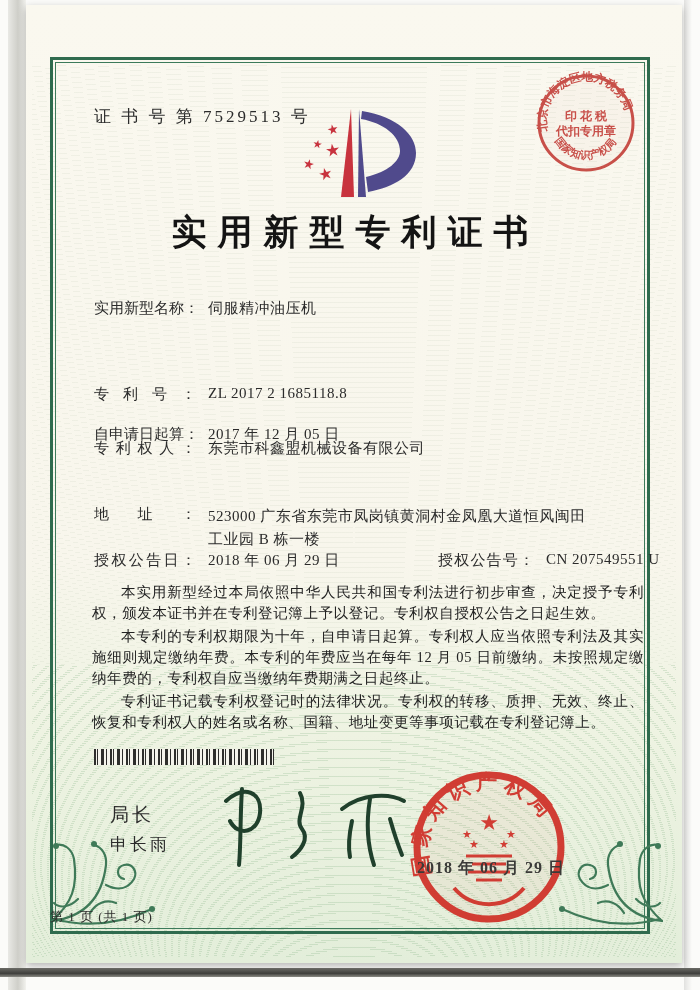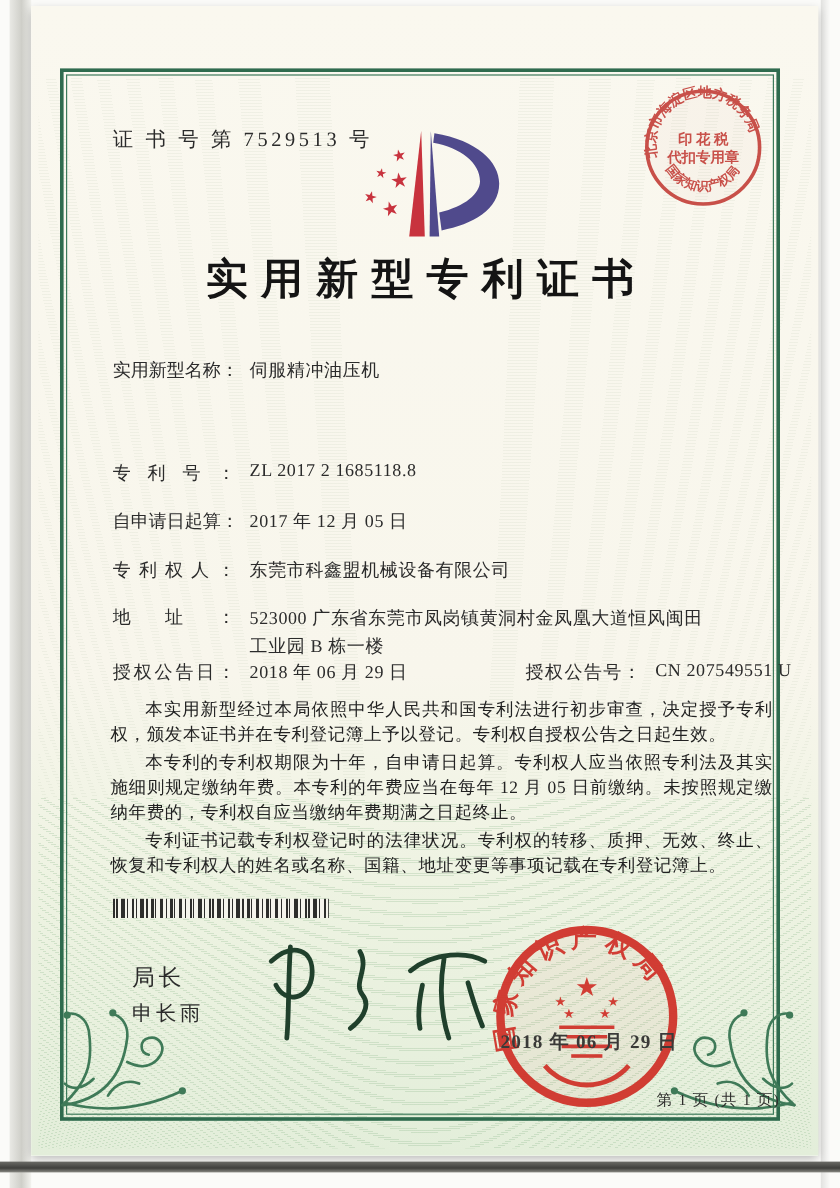--- a/index.html
+++ b/index.html
@@ -57,21 +57,21 @@
       #2e2e2c 7px 10px,#f5f4ec 10px 12px,#2e2e2c 12px 13px,#f5f4ec 13px 16px);}
   .signer-title{position:absolute;left:84px;top:797px;font-size:19px;letter-spacing:3px;z-index:2;}
   .signer-name{position:absolute;left:84px;top:828px;font-size:17px;letter-spacing:3px;z-index:2;}
   .signature{position:absolute;left:178px;top:762px;width:210px;height:108px;z-index:2;}
   .seal{position:absolute;left:384px;top:763px;width:158px;height:158px;z-index:2;opacity:.95;}
   .seal-date{position:absolute;left:382px;top:853px;width:166px;text-align:center;z-index:3;
     font-size:16px;color:#3a3a38;letter-spacing:1px;font-weight:600;}
   .ornament{position:absolute;width:118px;height:98px;z-index:1;}
   .ornament.bl{left:18px;top:824px;}
   .ornament.br{left:526px;top:824px;transform:scaleX(-1);}
-  .footer{position:absolute;left:24px;right:32px;top:903px;text-align:right;
+  .footer{position:absolute;left:24px;right:32px;top:903px;text-align:left;
     font-size:13px;letter-spacing:1px;z-index:2;color:#2e2e2c;}
 </style>
 </head>
 <body>
 
 <div class="scan-edge-left"></div>
 <div class="scan-edge-right"></div>
 
 <div class="paper">
   <div class="guilloche-top"></div>
@@ -111,21 +111,21 @@
 
   <div class="field" style="top:294px">
     <span class="f-label">实用新型名称：</span><span class="f-value">伺服精冲油压机</span>
   </div>
   <div class="field" style="top:380px">
     <span class="f-label">专利号：</span><span class="f-value">ZL 2017 2 1685118.8</span>
   </div>
   <div class="field" style="top:420px">
     <span class="f-label">自申请日起算：</span><span class="f-value">2017 年 12 月 05 日</span>
   </div>
-  <div class="field" style="top:461px">
+  <div class="field" style="top:434px">
     <span class="f-label">专利权人：</span><span class="f-value">东莞市科鑫盟机械设备有限公司</span>
   </div>
   <div class="field addr" style="top:500px">
     <span class="f-label">地址：</span><span class="f-value">523000 广东省东莞市凤岗镇黄洞村金凤凰大道恒风闽田
 工业园 B 栋一楼</span>
   </div>
   <div class="field" style="top:546px">
     <span class="f-label">授权公告日：</span><span class="f-value">2018 年 06 月 29 日</span>
   </div>
   <div class="field-right" style="top:546px">

